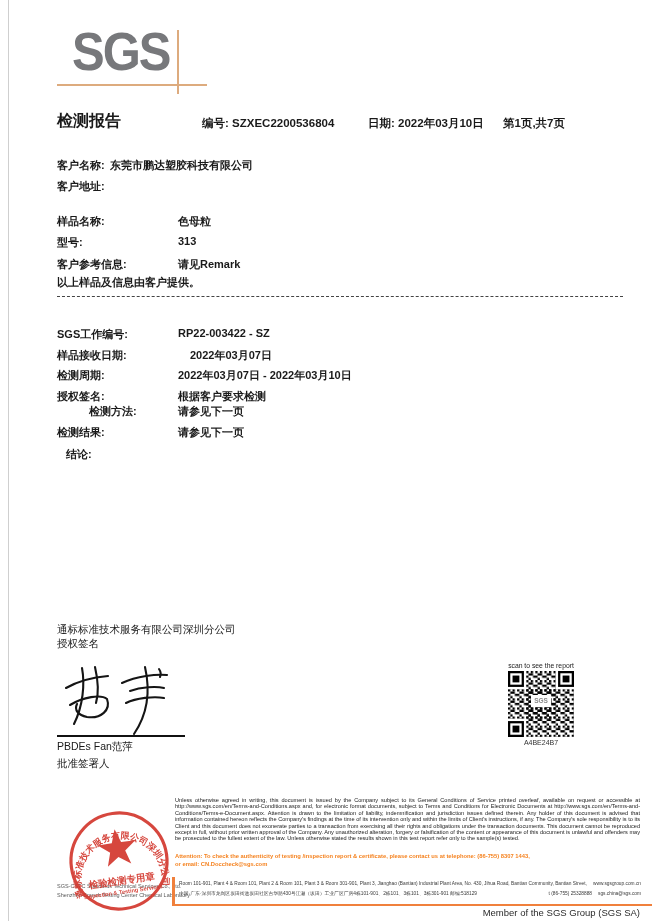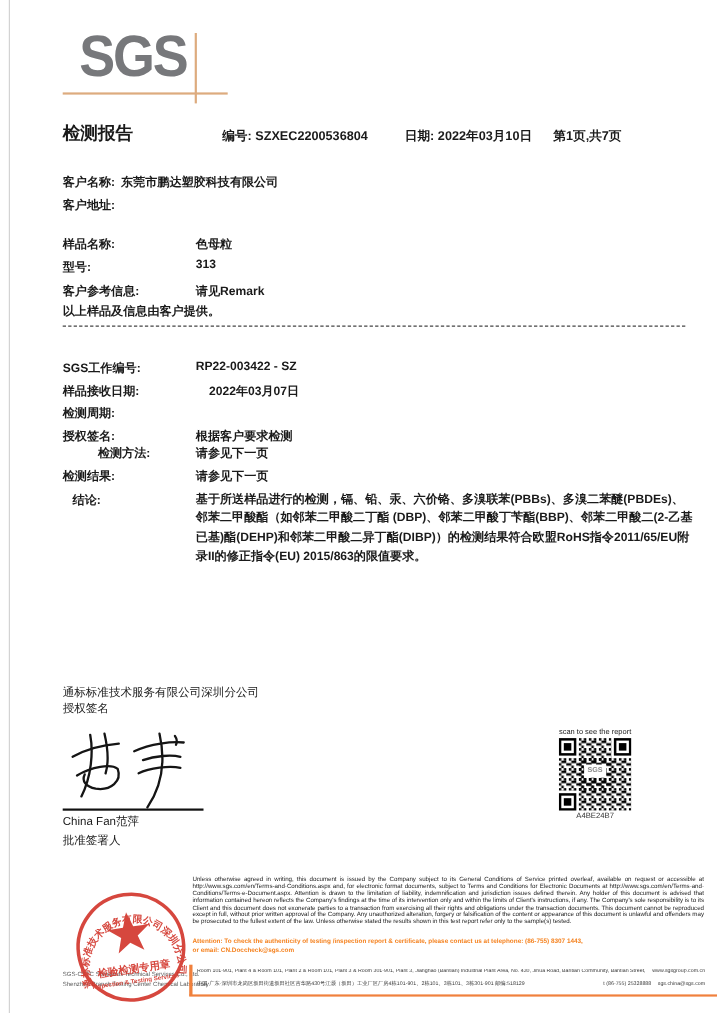--- a/index.html
+++ b/index.html
@@ -88,47 +88,47 @@
   <div class="abs val" style="left:178px;top:257px;">请见Remark</div>
   <div class="abs lab" style="left:57px;top:275px;">以上样品及信息由客户提供。</div>
 
   <div class="abs dash-sep"></div>
 
   <div class="abs lab" style="left:57px;top:327px;">SGS工作编号:</div>
   <div class="abs val" style="left:178px;top:327px;">RP22-003422 - SZ</div>
   <div class="abs lab" style="left:57px;top:348px;">样品接收日期:</div>
   <div class="abs val" style="left:178px;top:348px;margin-left:12px;">2022年03月07日</div>
   <div class="abs lab" style="left:57px;top:368px;">检测周期:</div>
+  <div class="abs val" style="left:178px;top:368px;">2022年03月07日 - 2022年03月10日</div>
   <div class="abs lab" style="left:57px;top:389px;">授权签名:</div>
   <div class="abs val" style="left:178px;top:389px;">根据客户要求检测</div>
   <div class="abs lab" style="left:57px;top:404px;margin-left:32px;">检测方法:</div>
   <div class="abs val" style="left:178px;top:404px;">请参见下一页</div>
   <div class="abs lab" style="left:57px;top:425px;">检测结果:</div>
   <div class="abs val" style="left:178px;top:425px;">请参见下一页</div>
 
   <div class="abs lab" style="left:66px;top:447px;">结论:</div>
-  <div class="abs concl">基于所送样品进行的检测，镉、铅、汞、六价铬、多溴联苯(PBBs)、多溴二苯醚(PBDEs)、邻苯二甲酸酯（如邻苯二甲酸二丁酯 (DBP)、邻苯二甲酸丁苄酯(BBP)、邻苯二甲酸二(2-乙基已基)酯(DEHP)和邻苯二甲酸二异丁酯(DIBP)）的检测结果符合欧盟RoHS指令2011/65/EU附录II的修正指令(EU) 2015/863的限值要求。</div>
 
   <div class="abs sig-company">通标标准技术服务有限公司深圳分公司</div>
   <div class="abs sig-auth">授权签名</div>
   <svg class="abs sig-svg" width="132" height="72" viewBox="0 0 132 72">
     <g fill="none" stroke="#151515" stroke-width="2.1" stroke-linecap="round">
       <path d="M6,24 C20,16 36,13 48,12"></path>
       <path d="M22,4 C25,20 23,42 14,60"></path>
       <path d="M35,3 C38,16 39,29 36,39"></path>
       <path d="M10,41 C23,33 41,30 47,35 C51,46 41,55 27,53 C18,51 14,46 17,40"></path>
       <path d="M62,19 C77,12 96,10 107,11"></path>
       <path d="M70,27 C81,23 96,22 104,24"></path>
       <path d="M85,3 C90,25 89,48 74,70"></path>
       <path d="M66,39 C76,34 94,32 104,34"></path>
       <path d="M99,5 C101,8 101,11 100,13"></path>
     </g>
   </svg>
   <div class="abs sig-line"></div>
-  <div class="abs sig-name">China Fan范萍</div>
+  <div class="abs sig-name">PBDEs Fan范萍</div>
   <div class="abs sig-title">批准签署人</div>
 
   <div class="abs qr-caption">scan to see the report</div>
   <svg class="abs qr-box" width="66" height="66" viewBox="0 0 29 29">
     <defs>
       <pattern id="qrn" width="4" height="4" patternUnits="userSpaceOnUse">
         <rect x="0" y="0" width="1" height="1" fill="#000"></rect>
         <rect x="2" y="0" width="1" height="1" fill="#000"></rect>
         <rect x="1" y="1" width="2" height="1" fill="#000"></rect>
         <rect x="3" y="2" width="1" height="1" fill="#000"></rect>
@@ -171,20 +171,21 @@
     <span class="grow">Room 101-901, Plant 4 &amp; Room 101, Plant 2 &amp; Room 101, Plant 3 &amp; Room 301-901, Plant 3, Jianghao (Bantian) Industrial Plant Area, No. 430, Jihua Road, Bantian Community, Bantian Street, Longgang District, Shenzhen, Guangdong, China 518129</span>
     <span>www.sgsgroup.com.cn</span>
   </div>
   <div class="abs addr-row addr2">
     <span class="grow">中国·广东·深圳市龙岗区坂田街道坂田社区吉华路430号江灏（坂田）工业厂区厂房4栋101-901、2栋101、3栋101、3栋301-901 邮编:518129</span>
     <span>t (86-755) 25328888</span>
     <span>sgs.china@sgs.com</span>
   </div>
 
   <div class="abs foot-hline"></div>
+  <div class="abs member">Member of the SGS Group (SGS SA)</div>
 
   <svg class="abs stamp" width="114" height="116" viewBox="0 0 114 116">
     <defs>
       <path id="ringArc" d="M 19,92 A 41 41 0 1 1 95,92"></path>
     </defs>
     <circle cx="57" cy="58" r="48" fill="none" stroke="#d2342a" stroke-width="3.2"></circle>
     <path fill="#d2342a" d="M57,26 L61.7,39.5 L76,39.8 L64.6,48.5 L68.8,62.2 L57,54 L45.2,62.2 L49.4,48.5 L38,39.8 L52.3,39.5 Z"></path>
     <text font-size="9" fill="#d2342a" font-weight="bold" font-family="Liberation Sans, DejaVu Sans, sans-serif">
       <textPath href="#ringArc" startOffset="50%" text-anchor="middle">通标标准技术服务有限公司深圳分公司</textPath>
     </text>

